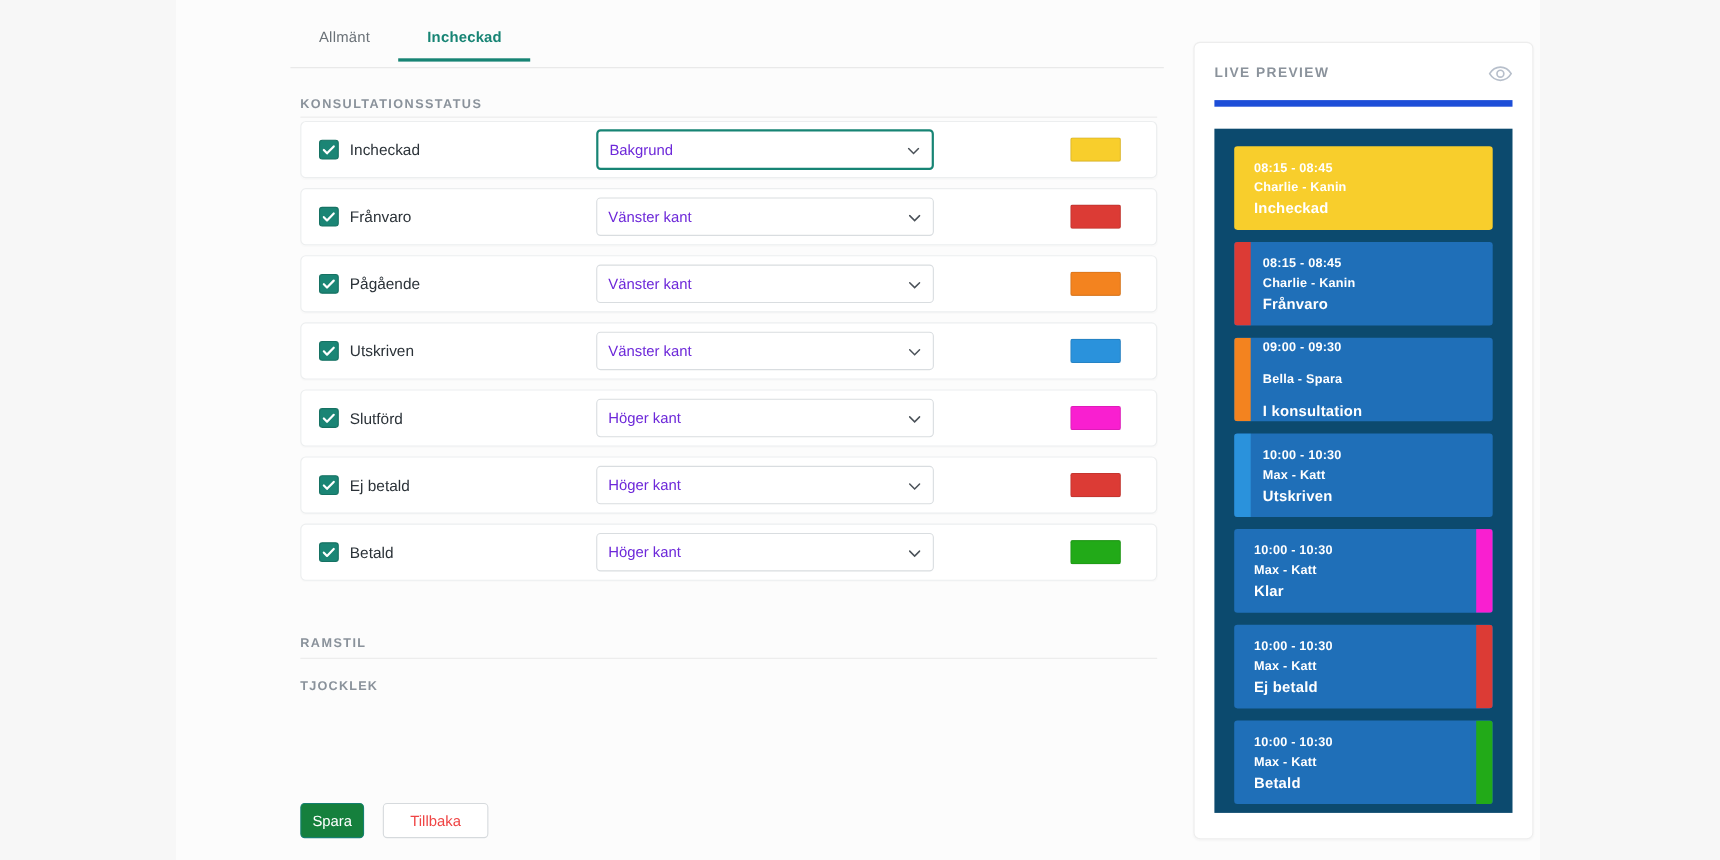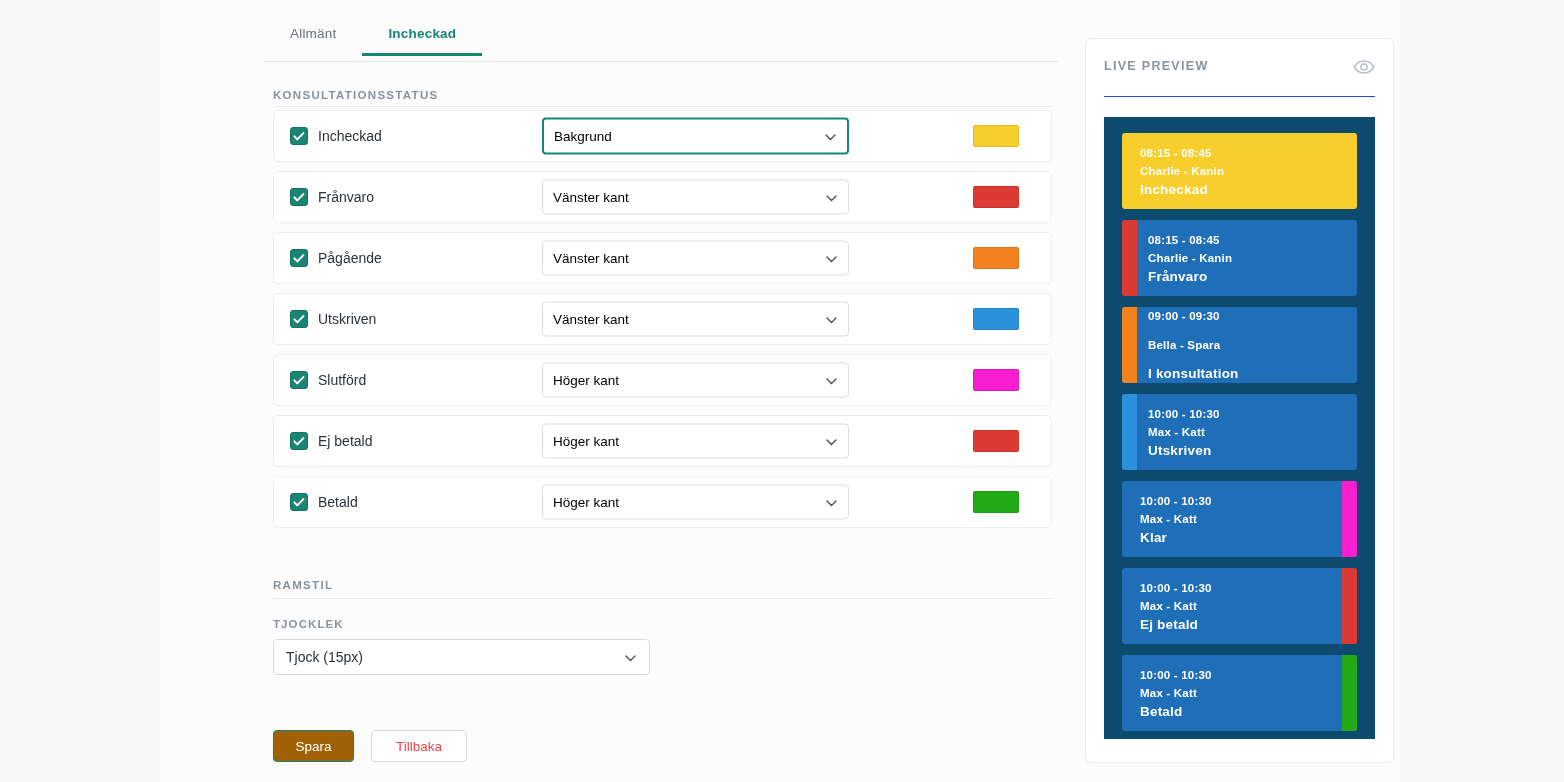--- a/index.html
+++ b/index.html
@@ -75,21 +75,21 @@
     cursor: pointer;
   }
   .chk svg { display: block; }
   .row-label {
     position: absolute; left: 44px; font-size: 14px; color: #2b3238;
   }
   .sel {
     position: absolute; left: 268px; top: 50%; transform: translateY(-50%);
     width: 307px; height: 35px;
     background: #ffffff; border: 1px solid #d9dde0; border-radius: 4px;
-    font-size: 13.5px; color: #000000;
+    font-size: 13.5px; color: #6d28d9;
     display: flex; align-items: center; padding: 0 10px;
     cursor: pointer; font-family: inherit;
   }
   .row.focused .sel { border: 2px solid #178474; height: 37px; }
   .sel .caret {
     position: absolute; right: 11px; top: 50%; transform: translateY(-50%);
     color: #4a5158;
   }
   .swatch {
     position: absolute; right: 32px; top: 50%; transform: translateY(-50%);
@@ -114,39 +114,39 @@
   .thick-sel .caret { position: absolute; right: 13px; top: 50%; transform: translateY(-50%); color: #4a5158; }
 
   
   .btn-row { position: absolute; left: 113px; top: 730px; display: flex; gap: 17px; }
   .btn {
     height: 32px; border-radius: 4px; font-size: 13.5px;
     display: flex; align-items: center; justify-content: center;
     cursor: pointer; font-family: inherit;
   }
   .btn-primary {
-    background: #a16207; color: #ffffff; border: 1px solid #14806f;
-    width: 81px;
+    background: #15803d; color: #ffffff; border: 1px solid #14806f;
+    width: 58px;
   }
   .btn-secondary {
     background: #ffffff; color: #ef4444; border: 1px solid #d6dadd;
     width: 96px;
   }
 
   
   .preview-card {
     position: absolute; left: 1085px; top: 38px;
     width: 309px; height: 725px;
     background: #ffffff; border: 1px solid #ededed; border-radius: 6px;
     box-shadow: 0 1px 2px rgba(0,0,0,0.03);
   }
   .preview-head {
     position: absolute; left: 18px; right: 18px; top: 20px; height: 38px;
     display: flex; align-items: flex-start; justify-content: space-between;
-    border-bottom: 1px solid #1d4ed8;
+    border-bottom: 6px solid #1d4ed8;
   }
   .preview-title {
     font-size: 12.5px; font-weight: 700; letter-spacing: 1.3px; color: #8a929b;
   }
   .eye { width: 22px; height: 16px; }
   .preview-body {
     position: absolute; left: 18px; right: 18px; top: 78px; bottom: 23px;
     background: #fde7e5; padding: 16px 18px;
   }
   .ev {
@@ -294,28 +294,20 @@
               </svg></span>
           </span>
           <span class="swatch" style="background:#22aa18"></span>
         </div>
       </div>
 
     <div class="section-title" style="left:113px; top:579px;">RAMSTIL</div>
     <div class="section-rule" style="left:113px; top:598px; width:779px;"></div>
 
     <div class="thick-label">TJOCKLEK</div>
-    <div class="thick-sel">
-      <span>Tjock (15px)</span>
-      <span class="caret">
-        <svg width="11" height="7" viewBox="0 0 11 7">
-            <path d="M1 1l4.5 4.5L10 1" stroke="#4a5158" stroke-width="1.4" fill="none" stroke-linecap="round"></path>
-          </svg>
-      </span>
-    </div>
 
     <div class="btn-row">
       <button class="btn btn-primary">Spara</button>
       <button class="btn btn-secondary">Tillbaka</button>
     </div>
 
     <div class="cursor">
       <svg width="12" height="18" viewBox="0 0 12 18">
         <path d="M0 0 L0 14.5 L3.4 11.3 L5.6 16.6 L7.6 15.7 L5.4 10.6 L10 10.4 Z" fill="#1d1d1d" stroke="#ffffff" stroke-width="0.8"></path>
       </svg>

